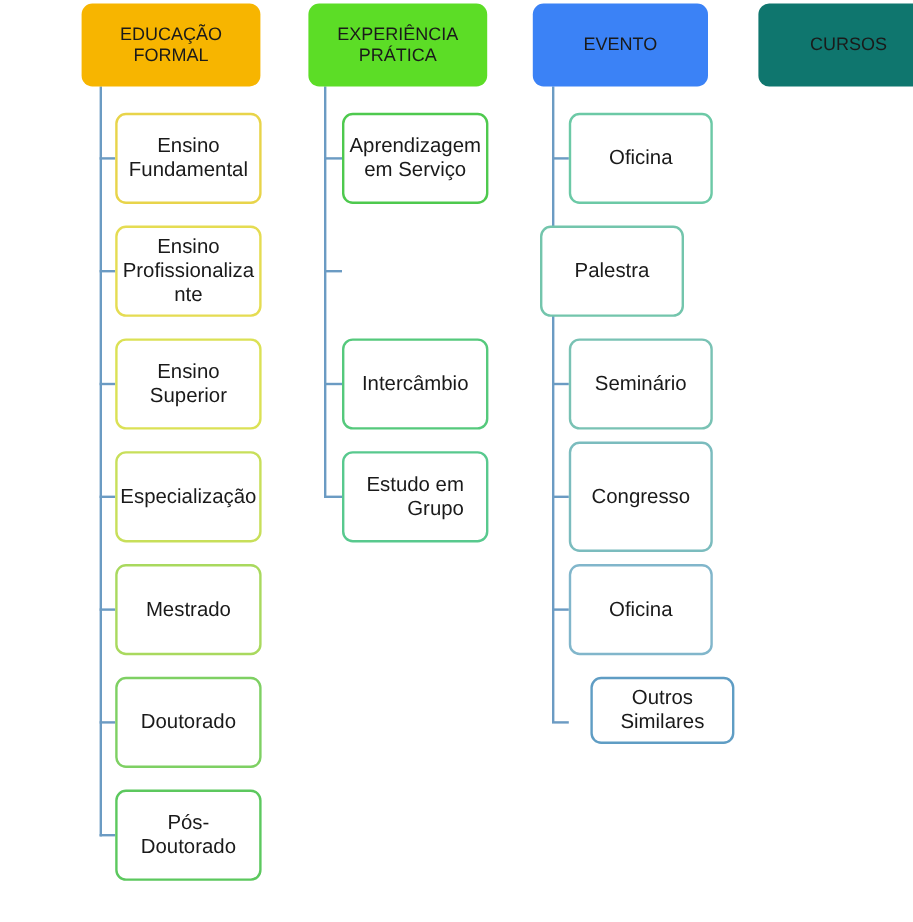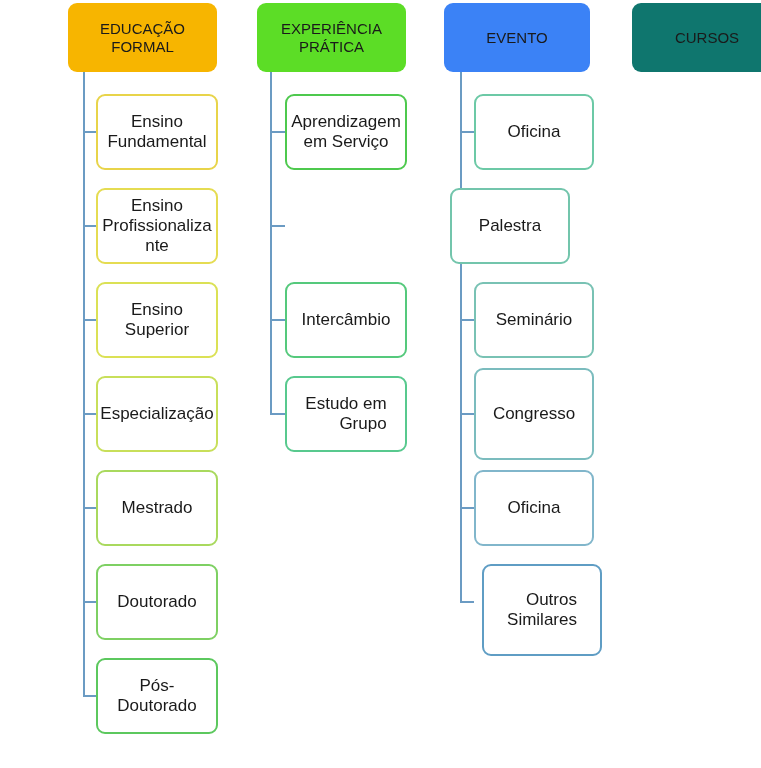--- a/index.html
+++ b/index.html
@@ -136,20 +136,20 @@
     </div>
     <div class="node node-child" style="left: 426px; top: 282px; width: 120px; height: 76px; border-color: rgb(121, 194, 180); justify-content: center;">
       <span class="node-label">Seminário</span>
     </div>
     <div class="node node-child" style="left: 426px; top: 368px; width: 120px; height: 92px; border-color: rgb(123, 188, 190);">
       <span class="node-label">Congresso</span>
     </div>
     <div class="node node-child" style="left: 426px; top: 470px; width: 120px; height: 76px; border-color: rgb(129, 182, 203);">
       <span class="node-label">Oficina</span>
     </div>
-    <div class="node node-child" style="left: 434px; top: 564px; width: 120px; height: 92px; border-color: rgb(95, 157, 196); text-align: right;">
+    <div class="node node-child" style="left: 444px; top: 564px; width: 120px; height: 56px; border-color: rgb(95, 157, 196);">
       <span class="node-label">Outros
 Similares</span>
     </div>
     <div class="node node-header" style="left: 584px; top: 3px; width: 150px; height: 69px; background: #0f766e; color: rgb(26, 26, 26);">
       <span class="node-label">CURSOS</span>
     </div>
   </div>
 
 </body></html>

